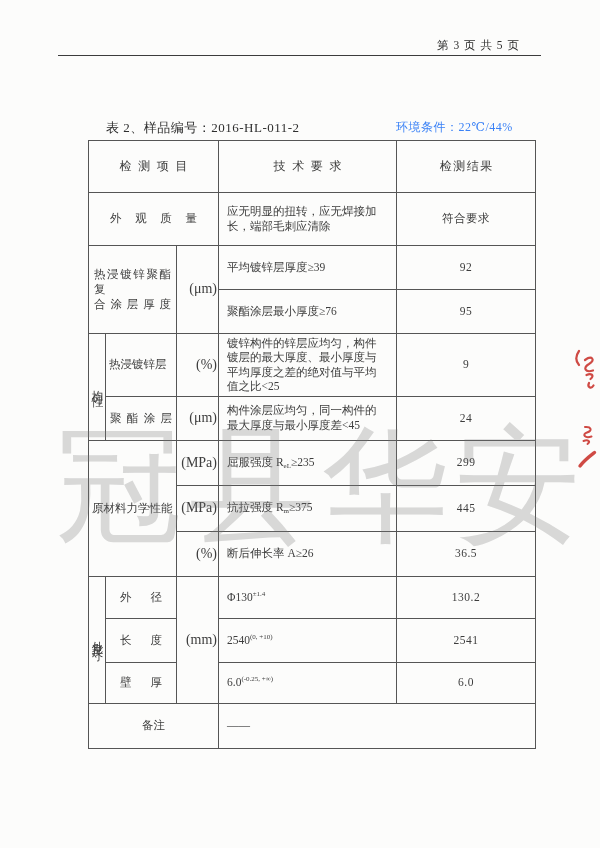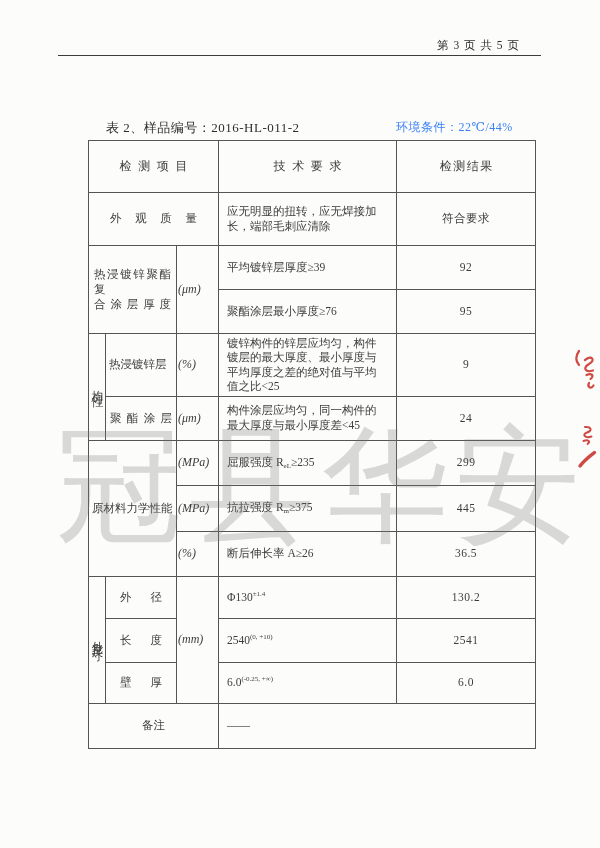--- a/index.html
+++ b/index.html
@@ -39,21 +39,21 @@
   .sp-wide{letter-spacing:0.55em;text-indent:0.55em;}
   .sp-slim{letter-spacing:0.12em;text-indent:0.12em;}
 
   tr.h52{height:52px;} tr.h53{height:53px;} tr.h44{height:44px;}
   tr.h60{height:60px;} tr.h45{height:45px;} tr.h46{height:46px;}
   tr.h42{height:42px;} tr.h41{height:41px;}
 
   td.req{text-align:left;padding-left:8px;padding-right:6px;}
   td.pre{white-space:pre-line;}
   td.res{text-align:center;letter-spacing:0.5px;margin-left:44px;}
-  td.unit{text-align:left;font-size:12px;padding:1px;font-style:italic;}
+  td.unit{text-align:right;font-size:14px;padding:1px;}
   td.jlabel{text-align:justify;text-align-last:justify;padding:2px 5px;white-space:pre-line;}
   td.jpad{text-align:justify;text-align-last:justify;padding:2px 14px;}
   td.lbl{text-align:left;padding:2px 3px;}
   td.center{text-align:center;}
   td.vcell{padding:0;text-align:center;}
   .vtext{
     display:inline-block;writing-mode:vertical-rl;text-orientation:upright;
     letter-spacing:3px;font-size:11.5px;line-height:15px;
   }
   .sb{font-size:7px;vertical-align:-2px;letter-spacing:0;}

